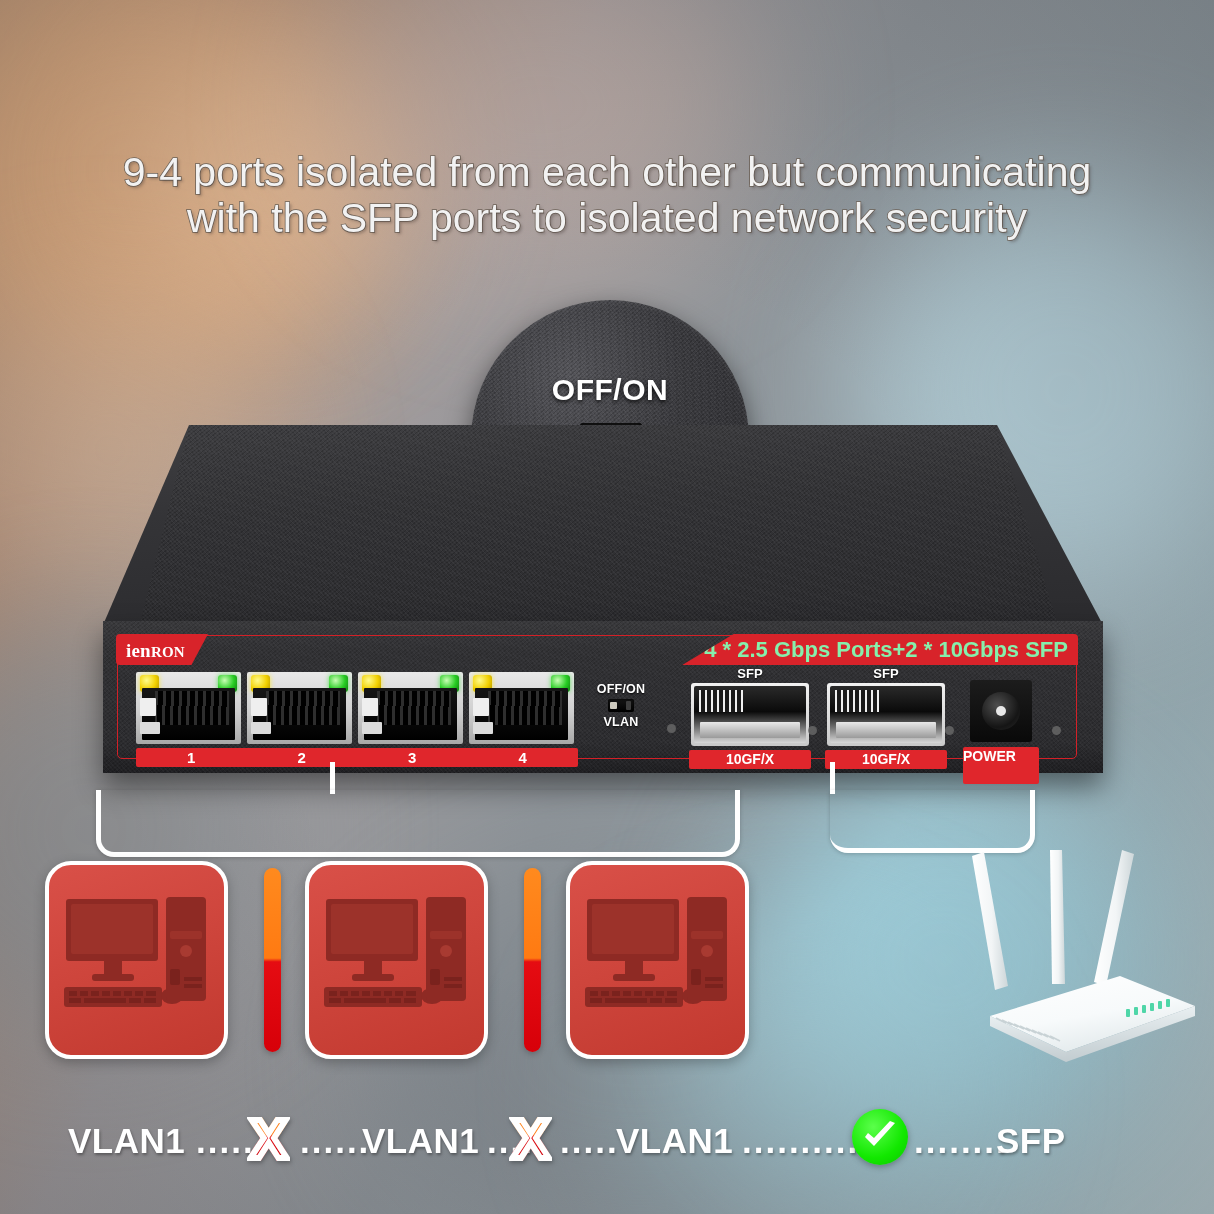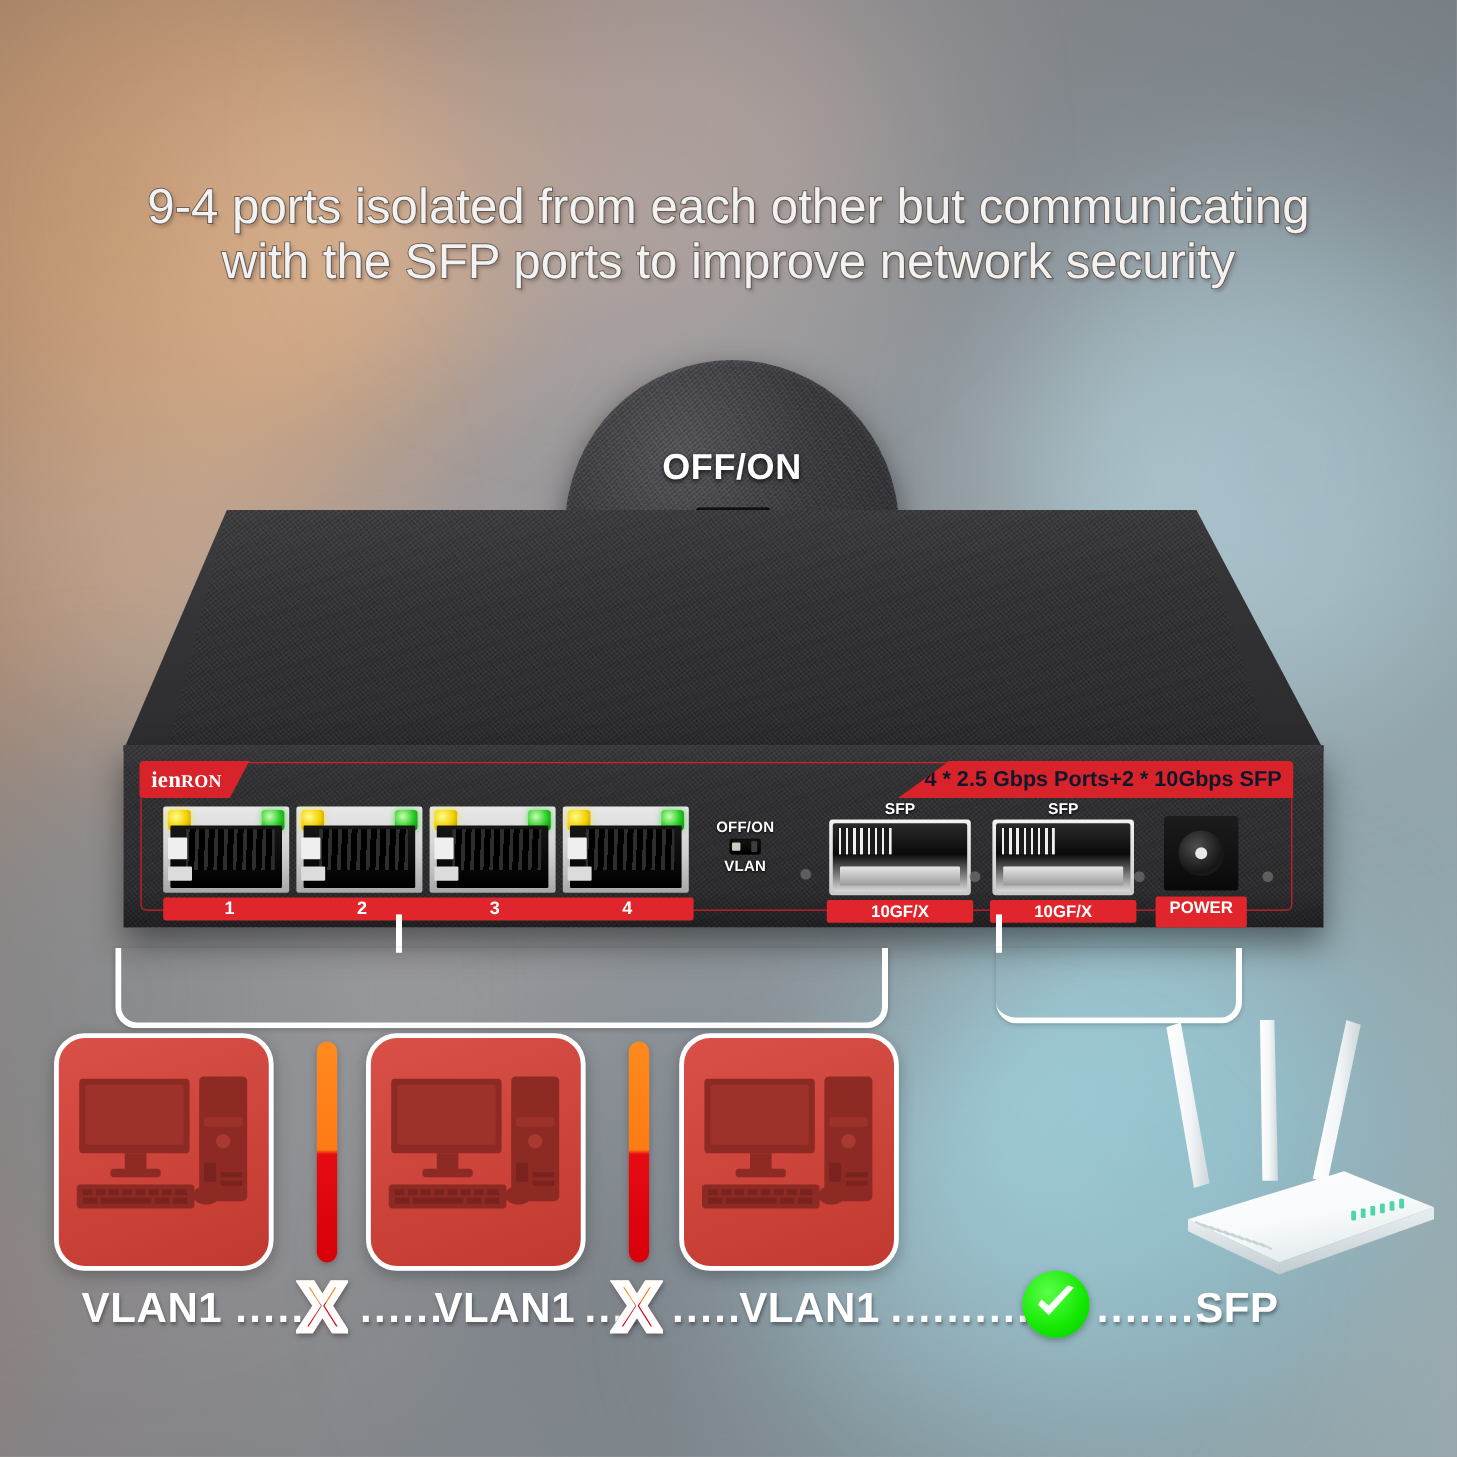--- a/index.html
+++ b/index.html
@@ -99,21 +99,21 @@
     background:#d8232a;border-radius:4px 0 0 4px;
     clip-path:polygon(0 0, 100% 0, 82% 100%, 0% 100%);}
   .brandtxt{position:absolute;left:8px;top:4px;color:#fff;font-size:19px;font-weight:bold;
     font-family:"Liberation Serif", serif;letter-spacing:.2px;}
   .brandtxt .sm{font-size:15px;font-variant:small-caps;}
 
   .spectag{position:absolute;right:-2px;top:-2px;height:31px;
     background:#d8232a;border-radius:0 4px 0 0;padding:0 10px 0 22px;
     clip-path:polygon(13% 0, 100% 0, 100% 100%, 0% 100%);
     display:flex;align-items:center;}
-  .spectxt{color:#0f172a;font-size:18px;font-weight:bold;white-space:nowrap;}
+  .spectxt{color:#86efac;font-size:22px;font-weight:bold;white-space:nowrap;}
 
   .ports{position:absolute;left:18px;top:36px;display:flex;gap:6px;}
   .rj45{width:105px;height:72px;position:relative;
     background:linear-gradient(180deg,#e9e9e9 0%,#cfcfcf 55%,#a8a8a8 100%);
     border-radius:2px;padding:2px;box-sizing:border-box;}
   .rj45 .cav{position:absolute;left:6px;top:16px;right:6px;bottom:4px;
     background:linear-gradient(180deg,#161616,#000);border-radius:1px;overflow:hidden;}
   .rj45 .cav::before{content:"";position:absolute;left:14%;top:6%;right:6%;height:66%;
     background:repeating-linear-gradient(92deg,#2e2e2e 0 3px,#000 3px 8px);}
   .rj45 .tab{position:absolute;left:4px;top:26px;width:16px;height:18px;background:#efefef;border-radius:1px;}
@@ -149,22 +149,22 @@
   .gflabel{margin:4px auto 0;width:122px;height:19px;background:#e0262c;border-radius:2px;
     text-align:center;color:#fff;font-size:14px;font-weight:bold;line-height:19px;}
 
   .pwr{position:absolute;left:843px;top:30px;width:80px;}
   .pwrjack{margin:14px auto 0;width:62px;height:62px;border-radius:3px;
     background:linear-gradient(180deg,#1c1c1c,#090909);display:flex;align-items:center;justify-content:center;}
   .pwrjack .ring{width:38px;height:38px;border-radius:50%;
     background:radial-gradient(circle at 40% 35%,#4e4e4e,#151515 65%,#2a2a2a 100%);
     display:flex;align-items:center;justify-content:center;}
   .pwrjack .pin{width:10px;height:10px;border-radius:50%;background:#e8e8e8;}
-  .pwrlabel{margin:5px auto 0;width:76px;height:26px;background:#e0262c;border-radius:2px;
-    text-align:center;color:#fff;font-size:14px;font-weight:bold;line-height:19px;}
+  .pwrlabel{margin:5px auto 0;width:76px;height:37px;background:#e0262c;border-radius:2px;
+    color:#fff;font-size:14px;font-weight:bold;line-height:19px;}
   .screw{position:absolute;width:9px;height:9px;border-radius:50%;background:#6a6a6a;opacity:.8;}
   .brk-big{position:absolute;left:96px;top:790px;width:634px;height:62px;
     border:5px solid #fff;border-top:none;border-radius:0 0 18px 18px;
     box-shadow:0 1px 4px rgba(0,0,0,.2);}
   .stem-big{position:absolute;left:330px;top:762px;width:5px;height:32px;background:#fff;}
   .brk-sm{position:absolute;left:830px;top:790px;width:200px;height:58px;
     border:5px solid #fff;border-top:none;border-radius:0 0 18px 18px;
     border-left:none;box-shadow:0 1px 4px rgba(0,0,0,.2);}
   .stem-sm{position:absolute;left:830px;top:762px;width:5px;height:32px;background:#fff;}
 
@@ -178,21 +178,21 @@
 
   .vbar{position:absolute;top:868px;width:17px;height:184px;border-radius:9px;
     background:linear-gradient(180deg,#ff8a1e 0%,#ff7a12 49%,#e50c12 51%,#d70009 100%);
     box-shadow:0 2px 6px rgba(0,0,0,.25);}
   .vb1{left:264px;} .vb2{left:524px;}
 
   
   .router{position:absolute;left:940px;top:838px;width:262px;height:230px;}
 
   
-  .legend{position:absolute;left:0;top:1065px;width:984px;height:60px;}
+  .legend{position:absolute;left:0;top:1115px;width:984px;height:60px;}
   .lg{position:absolute;font-size:35px;font-weight:bold;color:#fff;
     letter-spacing:.5px;text-shadow:1px 2px 3px rgba(0,0,0,.35);}
   .dots{position:absolute;font-size:35px;font-weight:bold;color:#fff;letter-spacing:2px;
     text-shadow:1px 2px 3px rgba(0,0,0,.35);}
   .xmark{position:absolute;font-size:56px;font-weight:bold;font-style:normal;line-height:1;
     background:linear-gradient(180deg,#ff8a1e 0%,#ff7a12 42%,#e0080f 46%,#c70009 100%);
     -webkit-background-clip:text;background-clip:text;color:transparent;
     -webkit-text-stroke:6px #fff;paint-order:stroke fill;
     filter:drop-shadow(1px 2px 2px rgba(0,0,0,.3));}
   .check{position:absolute;width:56px;height:56px;border-radius:50%;
@@ -213,21 +213,21 @@
     <div class="bg-blob b4"></div>
     <div class="bg-blob b6"></div>
     <div class="bg-blob b7"></div>
     <div class="bg-blob b5"></div>
     <div class="bg-blob b8"></div>
     <div class="bg-vig"></div>
   </div>
 
   <div class="subtitle">
     <div>9-4 ports isolated from each other but communicating</div>
-    <div>with the SFP ports to improve network security</div>
+    <div>with the SFP ports to isolated network security</div>
   </div>
 
   <svg class="cone" viewBox="0 0 1214 320">
     <defs>
       <linearGradient id="cg" x1="0" y1="0" x2="0" y2="1">
         <stop offset="0%" stop-color="#e81b1b" stop-opacity="0.95"></stop>
         <stop offset="70%" stop-color="#e01414" stop-opacity="0.92"></stop>
         <stop offset="100%" stop-color="#d00d0d" stop-opacity="0.95"></stop>
       </linearGradient>
     </defs>

